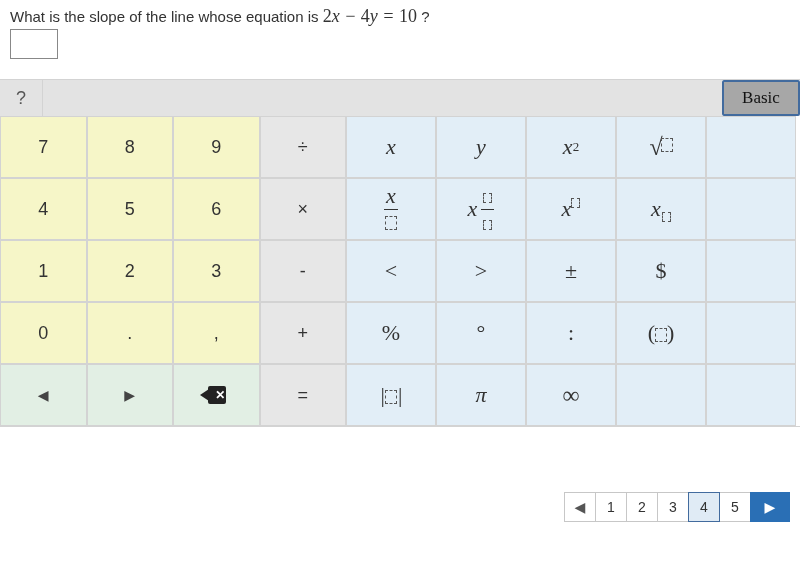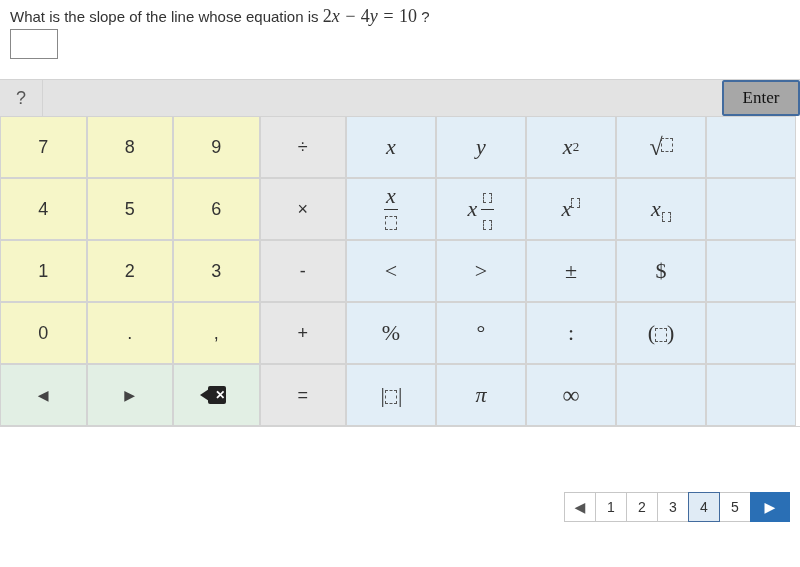--- a/index.html
+++ b/index.html
@@ -56,21 +56,21 @@
   <span>What is the slope of the line whose equation is </span>
   <span class="eq"><span class="num">2</span>x − <span class="num">4</span>y = <span class="num">10</span></span>
   <span> ?</span>
 </div>
 <input class="answer-box" value="" style="">
 
 <div class="keypad">
   <div class="kp-header">
     <div class="qmark">?</div>
     <div class="hspacer"></div>
-    <div class="basic">Enter</div>
+    <div class="basic">Basic</div>
   </div>
   <div class="grid">
 
     <div class="cell numpad">7</div>
     <div class="cell numpad">8</div>
     <div class="cell numpad">9</div>
     <div class="cell ops">÷</div>
     <div class="cell sym">x</div>
     <div class="cell sym">y</div>
     <div class="cell sym">

